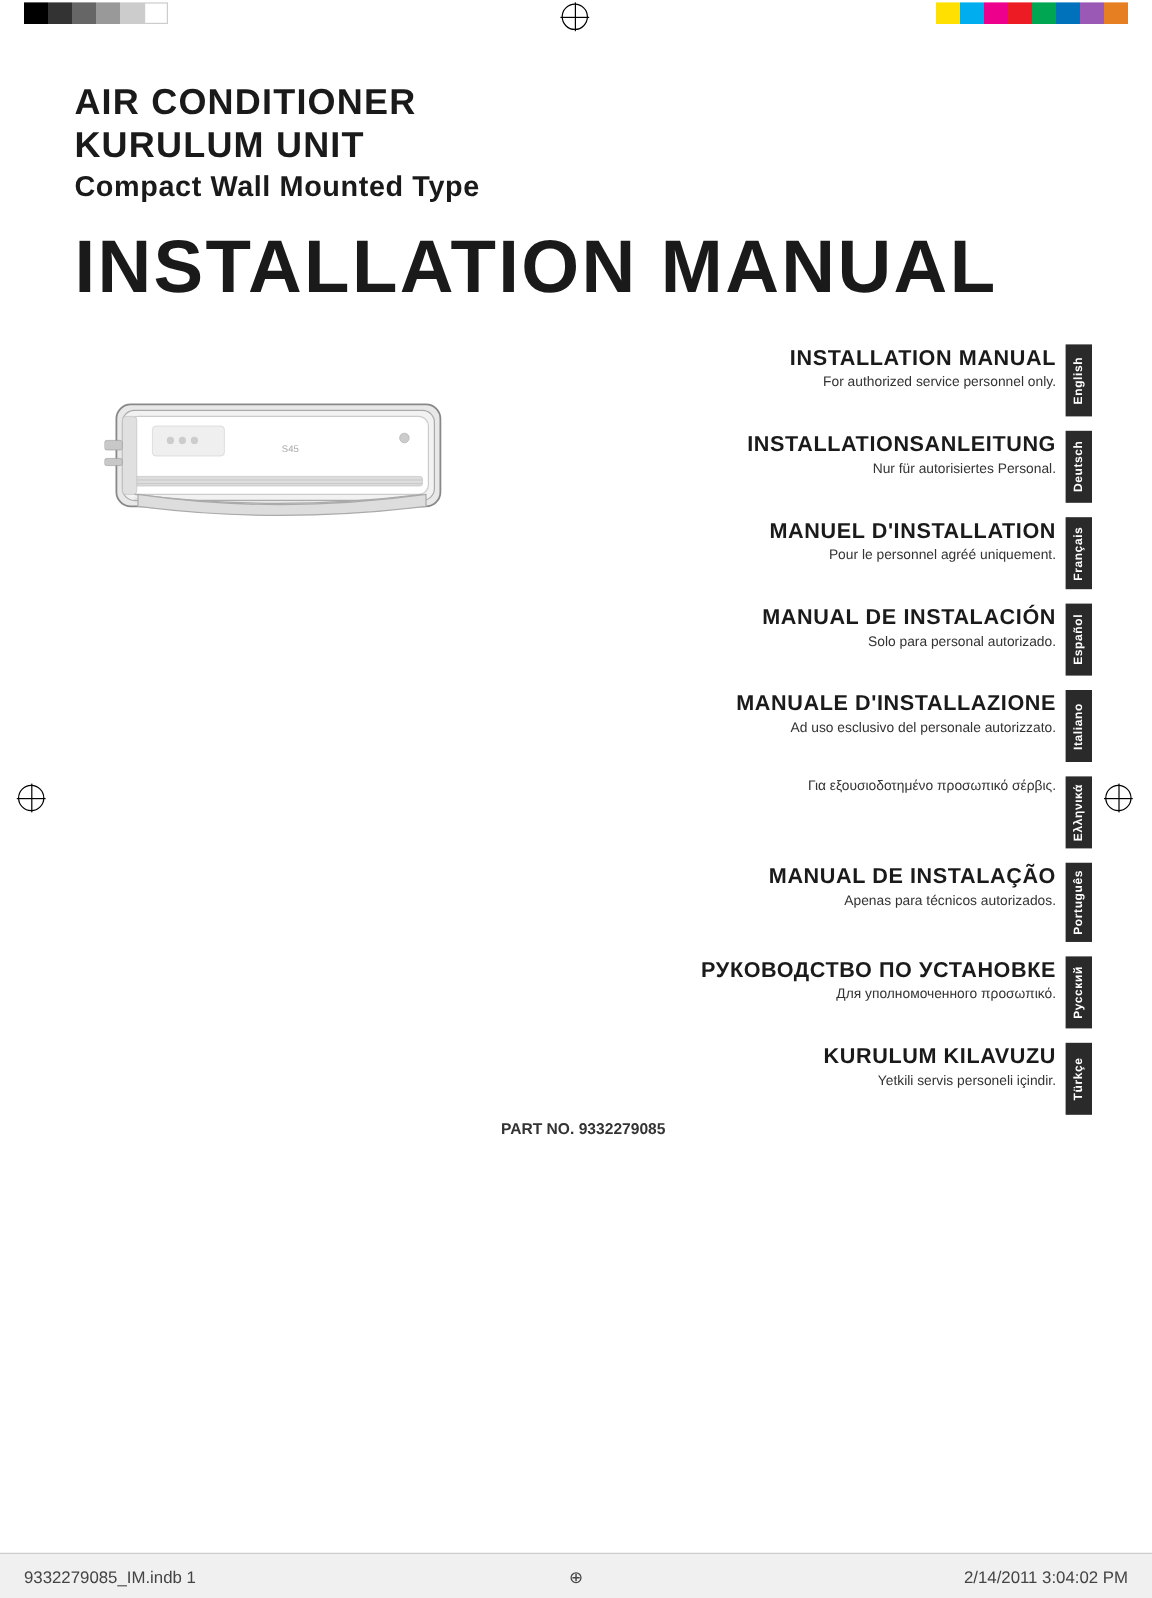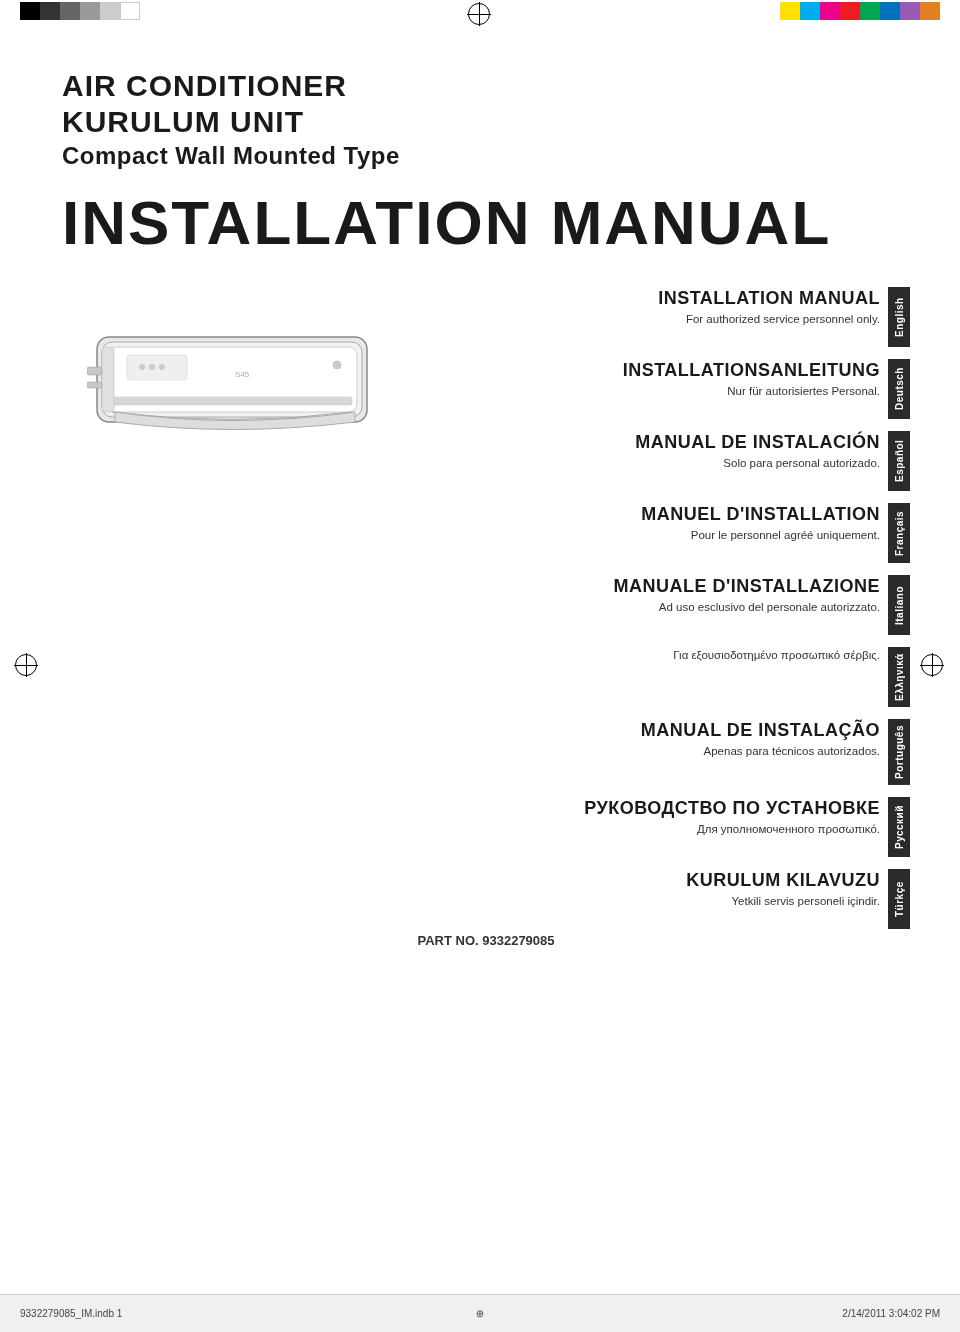--- a/index.html
+++ b/index.html
@@ -154,21 +154,21 @@
       position: absolute;
       bottom: 0;
       left: 0;
       right: 0;
       height: 38px;
       background: #f0f0f0;
       border-top: 1px solid #ccc;
       display: flex;
       align-items: center;
       padding: 0 20px;
-      font-size: 10px;
+      font-size: 14px;
       color: #444;
     }
     .footer-left { flex: 1; }
     .footer-center { flex: 1; text-align: center; }
     .footer-right { flex: 1; text-align: right; }
 
     
     .part-number {
       text-align: center;
       font-size: 13px;
@@ -322,31 +322,31 @@
         </div>
         <div class="lang-entry">
           <div class="lang-text-block">
             <div class="lang-main-title">INSTALLATIONSANLEITUNG</div>
             <div class="lang-subtitle">Nur für autorisiertes Personal.</div>
           </div>
           <div class="lang-tab">Deutsch</div>
         </div>
         <div class="lang-entry">
           <div class="lang-text-block">
+            <div class="lang-main-title">MANUEL D'INSTALLATION</div>
+            <div class="lang-subtitle">Pour le personnel agréé uniquement.</div>
+          </div>
+          <div class="lang-tab">Français</div>
+        </div>
+        <div class="lang-entry">
+          <div class="lang-text-block">
             <div class="lang-main-title">MANUAL DE INSTALACIÓN</div>
             <div class="lang-subtitle">Solo para personal autorizado.</div>
           </div>
           <div class="lang-tab">Español</div>
-        </div>
-        <div class="lang-entry">
-          <div class="lang-text-block">
-            <div class="lang-main-title">MANUEL D'INSTALLATION</div>
-            <div class="lang-subtitle">Pour le personnel agréé uniquement.</div>
-          </div>
-          <div class="lang-tab">Français</div>
         </div>
         <div class="lang-entry">
           <div class="lang-text-block">
             <div class="lang-main-title">MANUALE D'INSTALLAZIONE</div>
             <div class="lang-subtitle">Ad uso esclusivo del personale autorizzato.</div>
           </div>
           <div class="lang-tab">Italiano</div>
         </div>
         <div class="lang-entry">
           <div class="lang-text-block">

